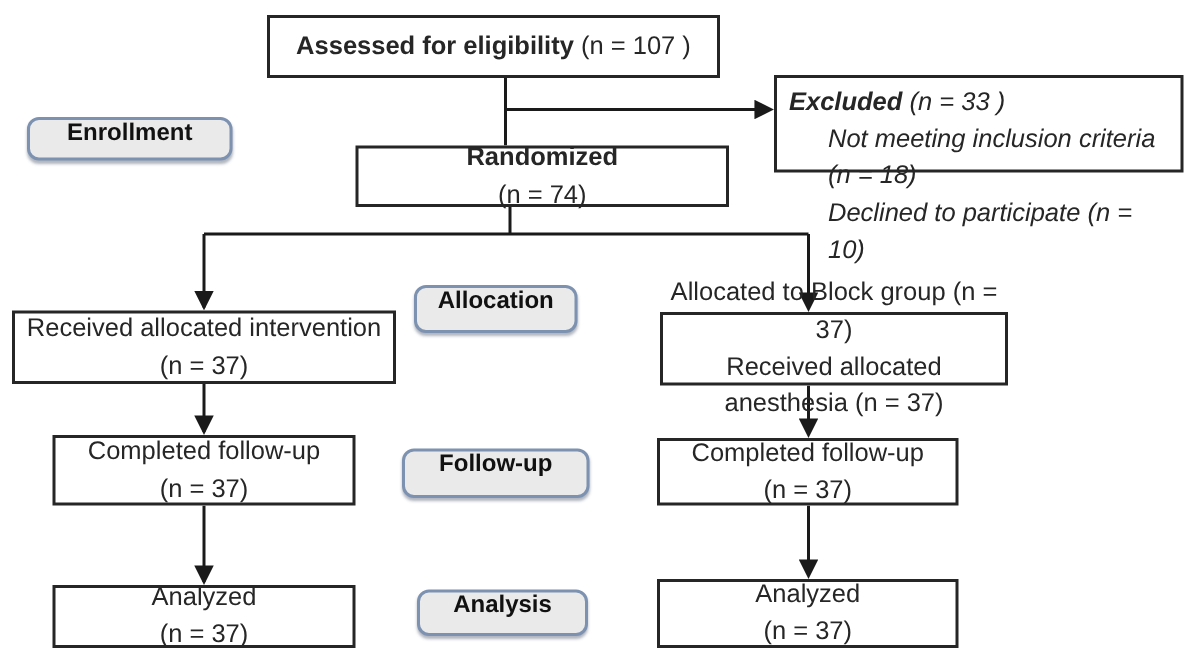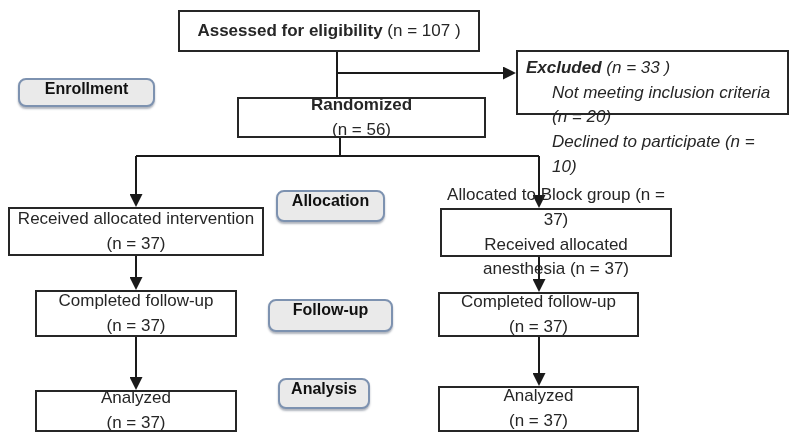--- a/index.html
+++ b/index.html
@@ -87,31 +87,31 @@
     <path d="M136,337 V388" stroke="#1a1a1a" stroke-width="2" fill="none" marker-end="url(#arrow)"></path>
     <path d="M539,337 V384" stroke="#1a1a1a" stroke-width="2" fill="none" marker-end="url(#arrow)"></path>
   </svg>
 
   <div class="box" style="left:178px; top:10px; width:302px; height:42px;">
     <div><span class="b">Assessed for eligibility</span> <span>(n = 107 )</span></div>
   </div>
 
   <div class="box left-align" style="left:516px; top:50px; width:273px; height:65px; justify-content:flex-start;font-style:italic;">
     <div><span class="b">Excluded</span>&nbsp;<span>(n = 33 )</span></div>
-    <div class="indent">Not meeting inclusion criteria (n = 20)</div>
+    <div class="indent">Not meeting inclusion criteria (n = 18)</div>
     <div class="indent">Declined to participate (n = 10)</div>
   </div>
 
   <div class="stage-label" style="left:18px; top:78px; width:137px; height:29px;">
     <span>Enrollment</span>
   </div>
 
   <div class="box" style="left:237px; top:97px; width:249px; height:41px;">
     <div class="b">Randomized</div>
-    <div>(n = 56)</div>
+    <div>(n = 74)</div>
   </div>
 
   <div class="stage-label" style="left:276px; top:190px; width:109px; height:32px;">
     <span>Allocation</span>
   </div>
 
   <div class="box" style="left:8px; top:207px; width:256px; height:49px;">
     <div>Received allocated intervention (n = 37)</div>
   </div>
 
@@ -127,21 +127,21 @@
   <div class="box" style="left:35px; top:290px; width:202px; height:47px;">
     <div>Completed follow-up</div>
     <div>(n = 37)</div>
   </div>
 
   <div class="box" style="left:438px; top:292px; width:201px; height:45px;">
     <div>Completed follow-up</div>
     <div>(n = 37)</div>
   </div>
 
-  <div class="stage-label" style="left:278px; top:378px; width:92px; height:31px;">
+  <div class="stage-label" style="left:278px; top:393px; width:114px; height:31px;">
     <span>Analysis</span>
   </div>
 
   <div class="box" style="left:35px; top:390px; width:202px; height:42px;">
     <div>Analyzed</div>
     <div>(n = 37)</div>
   </div>
 
   <div class="box" style="left:438px; top:386px; width:201px; height:46px;">
     <div>Analyzed</div>

